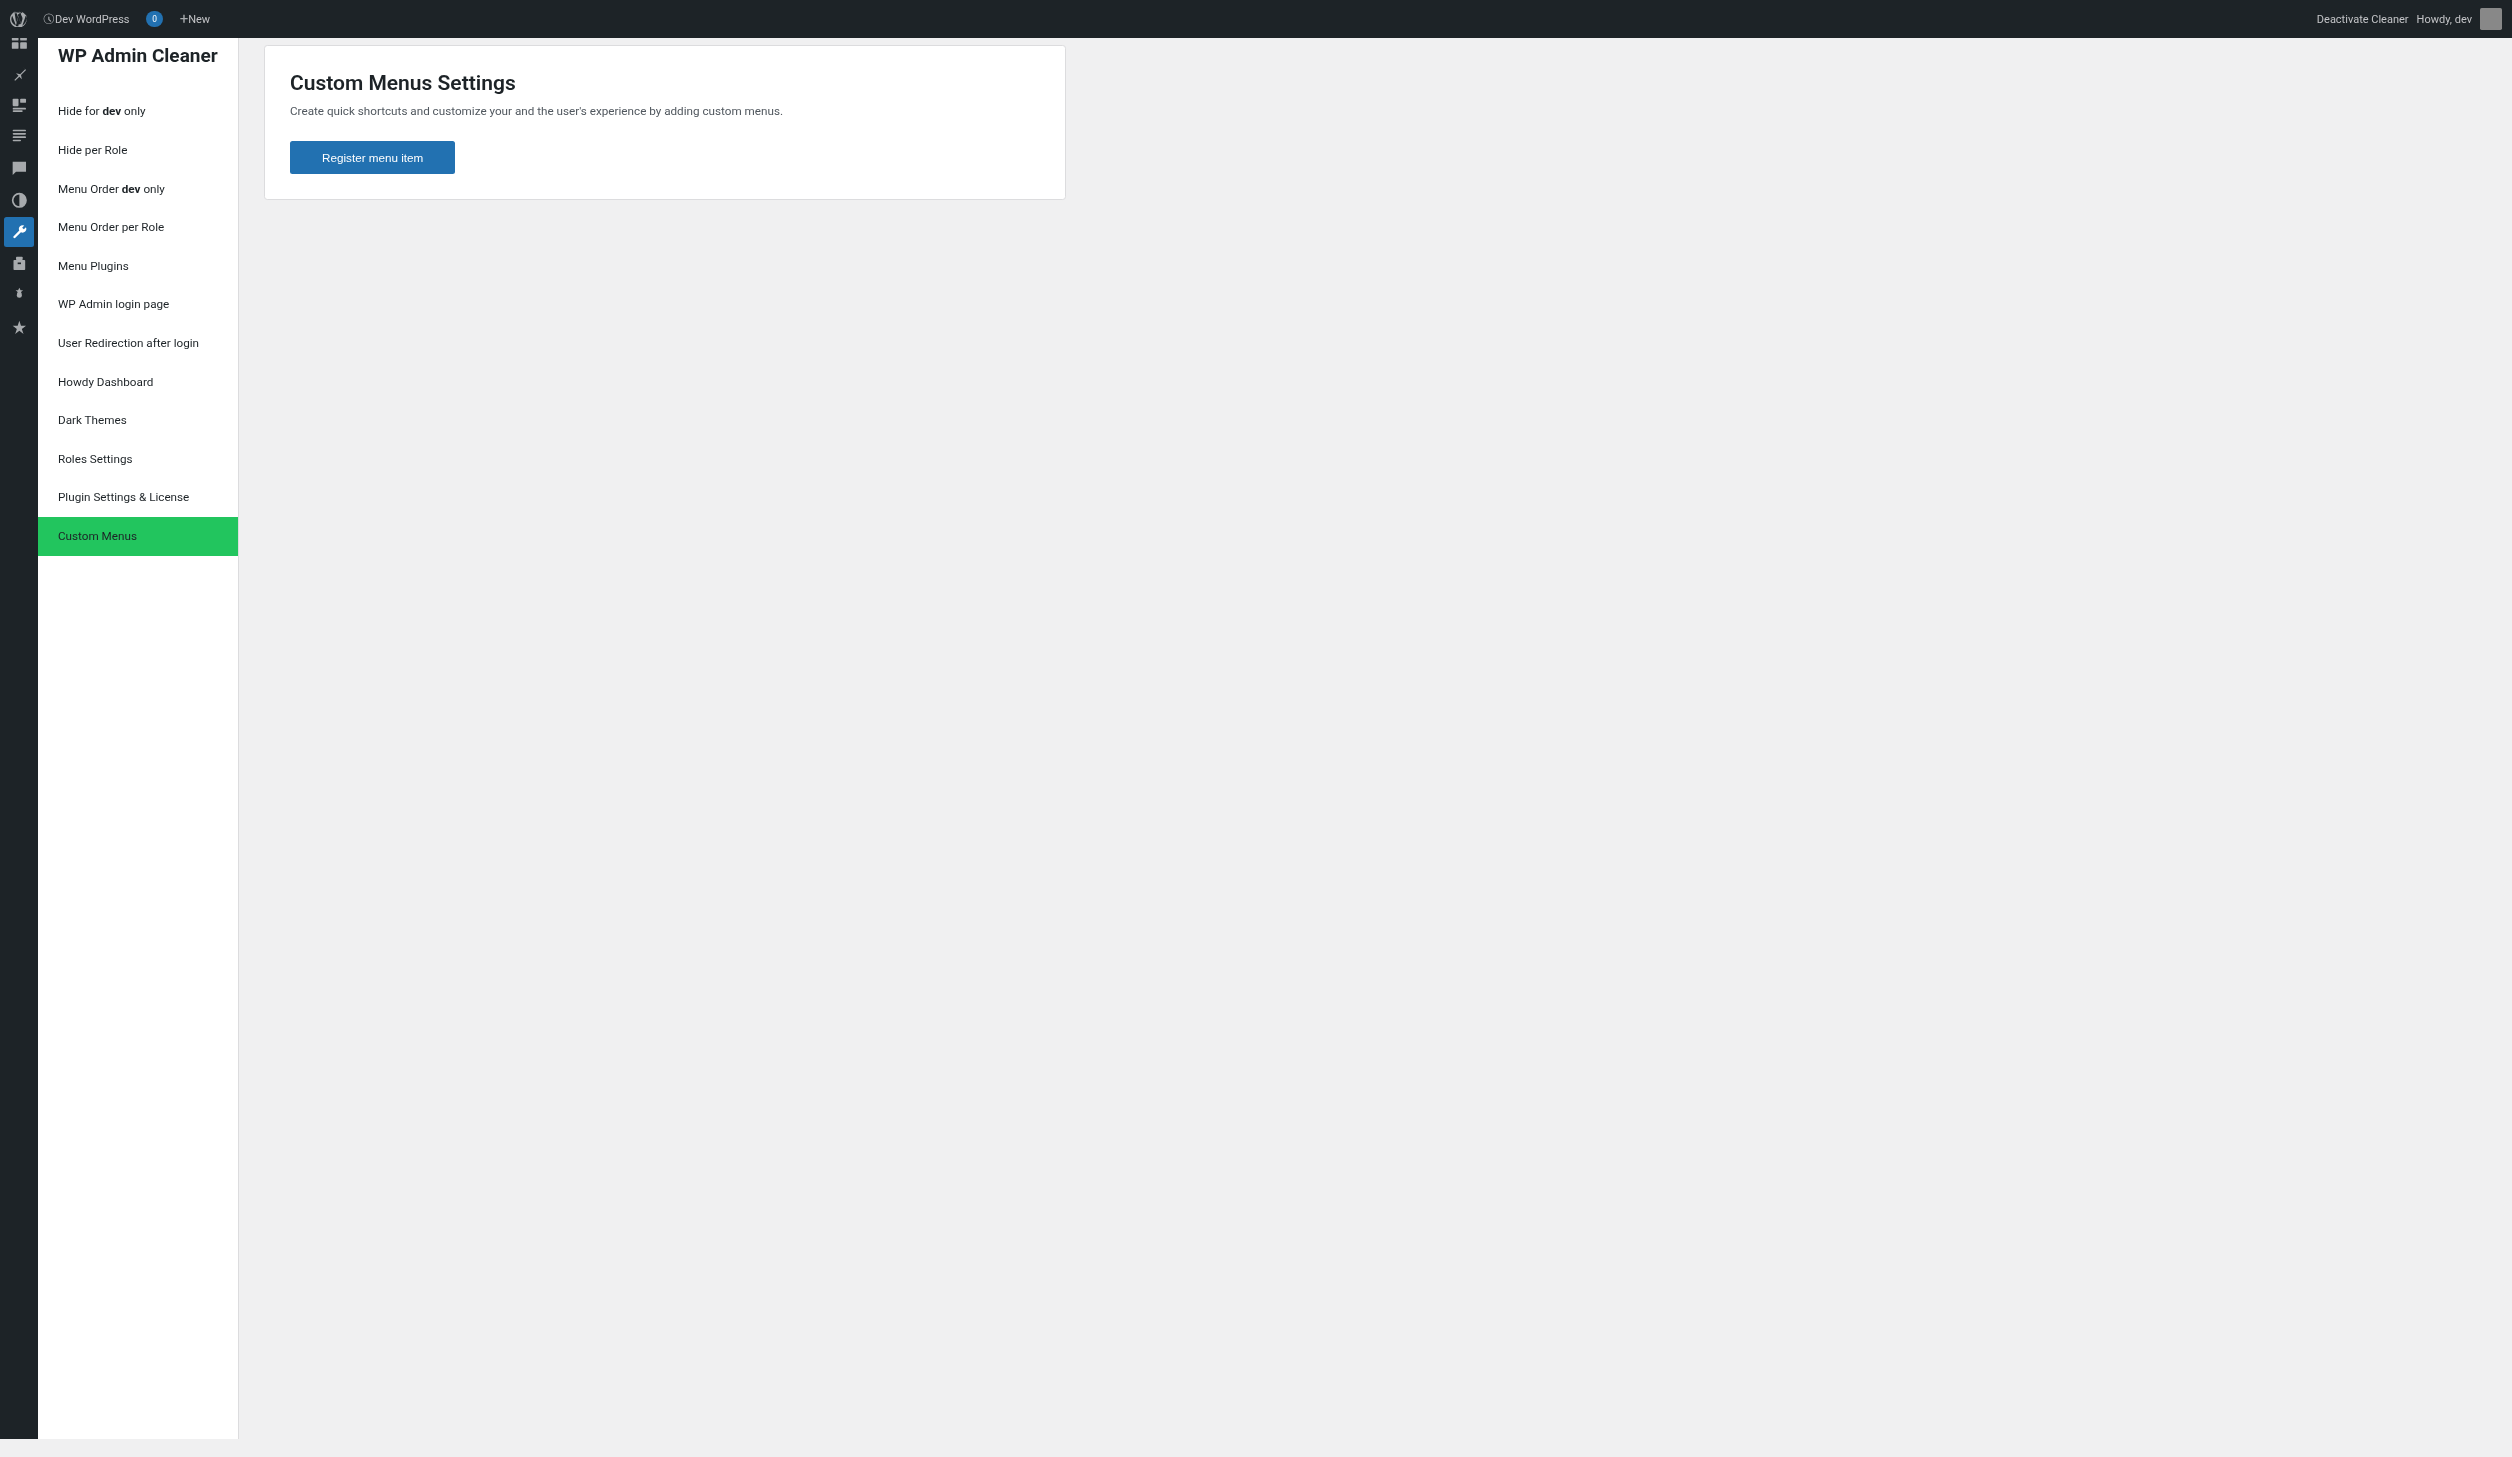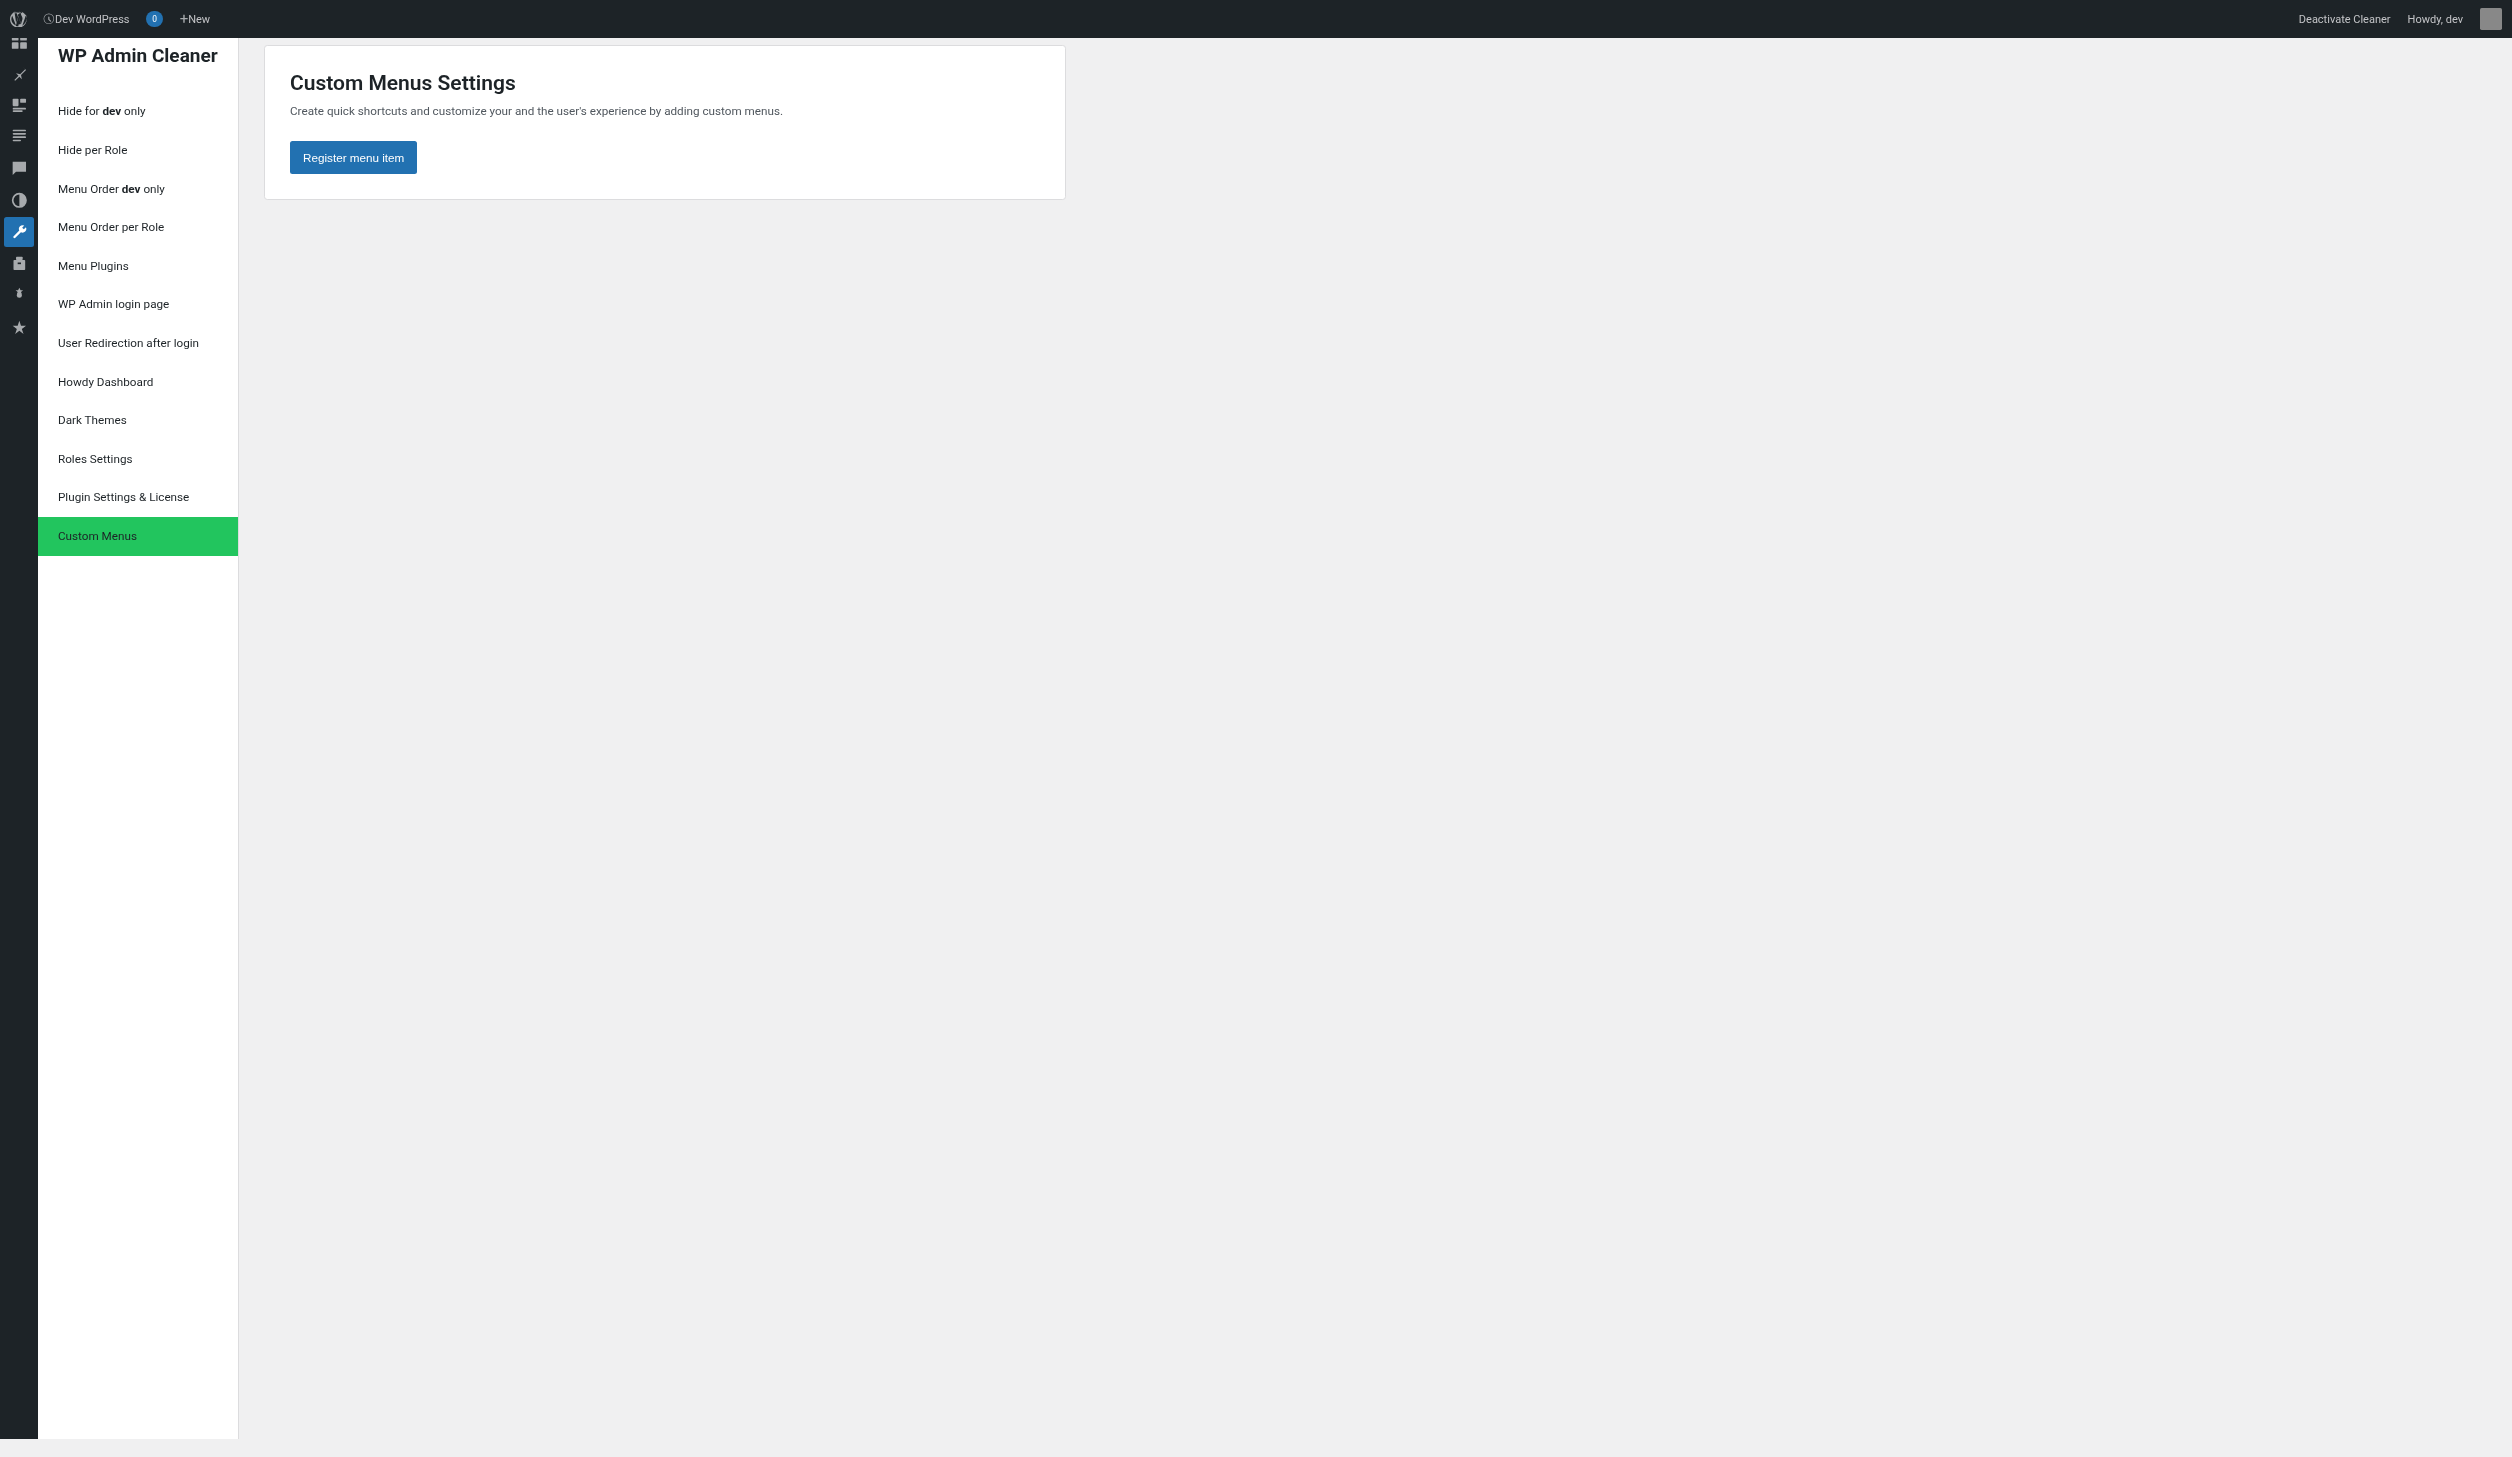--- a/index.html
+++ b/index.html
@@ -12,21 +12,21 @@
       display: flex;
       align-items: center;
       padding: 0 10px;
       position: fixed;
       top: 0;
       left: 0;
       right: 0;
       z-index: 100;
     }
     .adminbar-left { display: flex; align-items: center; gap: 16.7px; flex: 1; }
-    .adminbar-right { display: flex; align-items: center; gap: 17px; }
+    .adminbar-right { display: flex; align-items: center; gap: 8px; }
     .adminbar-item { display: flex; align-items: center; color: #c3c4c7; font-size: 11px; cursor: pointer; }
     .wp-logo-icon { width: 16.7px; height: 16.7px; }
     .adminbar-right-text { color: #c3c4c7; font-size: 11px; cursor: pointer; }
     .adminbar-avatar { width: 22px; height: 22px; background: #888; border-radius: 1.7px; }
     .comment-bubble { background: #2271b1; border-radius: 50%; width: 16.7px; height: 16.7px; display: flex; align-items: center; justify-content: center; color: #fff; font-size: 8.4px; }
 
     
     .wp-layout { display: flex; margin-top: 20px; height: calc(100vh - 38px); }
 
     
@@ -104,21 +104,21 @@
     .content-card-desc {
       color: #50575e;
       font-size: 11.7px;
       margin-bottom: 20px;
       line-height: 1.5;
     }
     .btn-primary {
       background: #2271b1;
       color: #fff;
       border: none;
-      padding: 10px 13px;
+      padding: 10px 32px;
       font-size: 11.7px;
       border-radius: 2.5px;
       cursor: pointer;
       font-weight: 500;
     }
   </style>
 </head>
 <body>
 
 <div id="wpadminbar">

